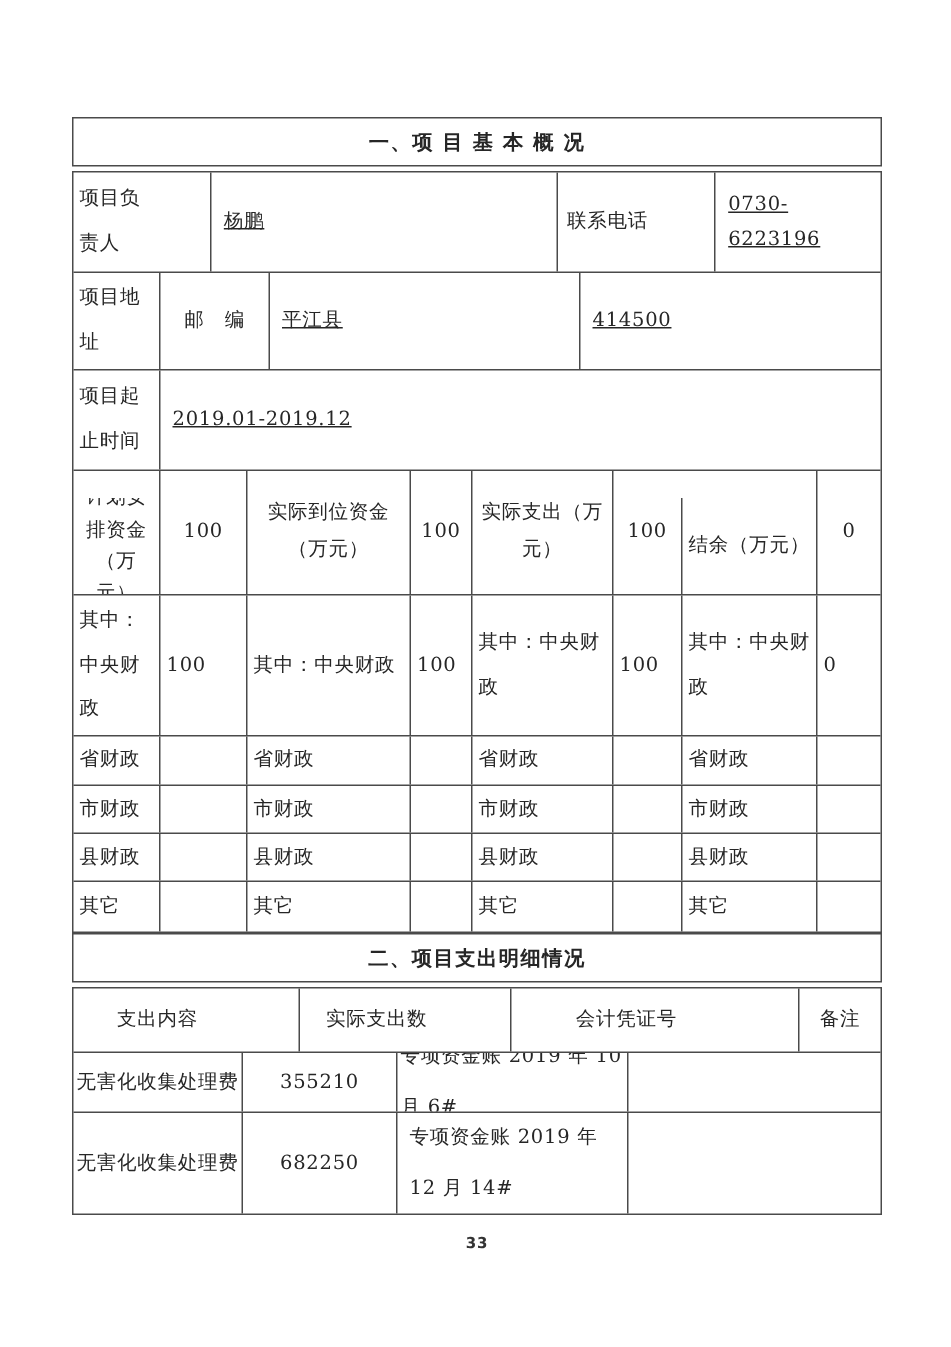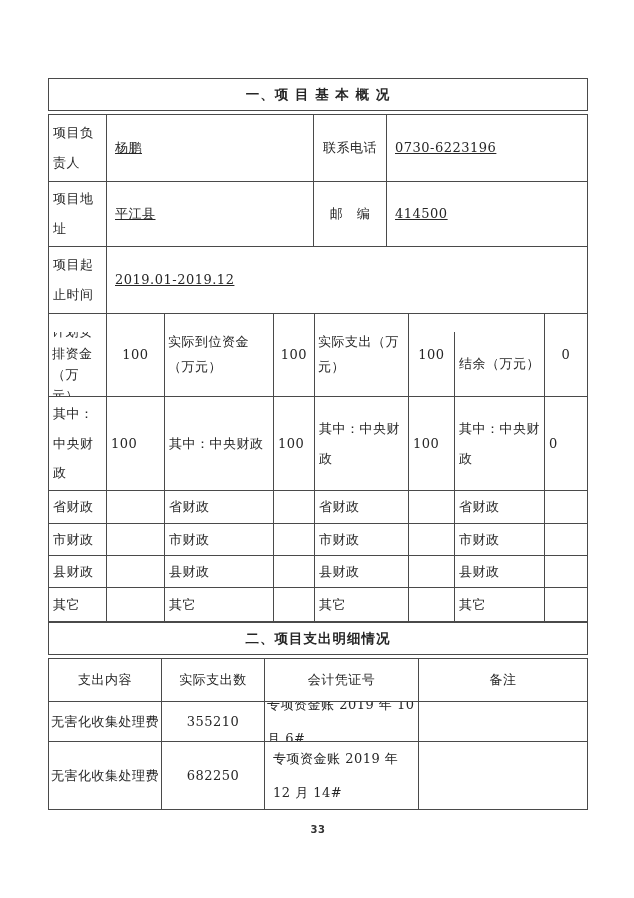--- a/index.html
+++ b/index.html
@@ -24,21 +24,21 @@
     font-size: 13.5px;
     letter-spacing: 1px;
     background: #fff;
   }
   .tbl {
     border: 1px solid #4a4a4a;
     margin-top: 3px;
     background: #fff;
   }
   .row { display: flex; border-top: 1px solid #4a4a4a; }
-  .row:first-child { border-top: none; }
+  .row:first-child { border-top: none; gap: 38px; }
   .cell {
     border-left: 1px solid #4a4a4a;
     display: flex; align-items: center;
     overflow: hidden;
     letter-spacing: 0.5px;
   }
   .cell:first-child { border-left: none; }
   .lbl {
     padding: 2px 4px;
     justify-content: flex-start;
@@ -47,20 +47,21 @@
   }
   .val {
     padding: 2px 8px;
     justify-content: flex-start;
     line-height: 1.8;
     text-decoration: underline;
   }
   .ctr {
     padding: 2px 3px;
     justify-content: center;
+    text-align: center;
     line-height: 1.9;
     word-break: break-all;
   }
   .lh-sm { line-height: 1.65; margin-top: 18px; }
   .grow { flex: 1 1 auto; }
   
   .t2cell {
     justify-content: center;
     line-height: 2.6;
     padding: 2px 6px;
@@ -89,22 +90,22 @@
 
     <div class="row" style="height:66px">
       <div class="cell lbl" style="width:57px">项目负责人</div>
       <div class="cell val" style="width:207px">杨鹏</div>
       <div class="cell ctr" style="width:73px">联系电话</div>
       <div class="cell val grow">0730-6223196</div>
     </div>
 
     <div class="row" style="height:65px">
       <div class="cell lbl" style="width:57px">项目地址</div>
+      <div class="cell ctr" style="width:73px">邮　编</div>
       <div class="cell val" style="width:207px">平江县</div>
-      <div class="cell ctr" style="width:73px">邮　编</div>
       <div class="cell val grow">414500</div>
     </div>
 
     <div class="row" style="height:67px">
       <div class="cell lbl" style="width:57px">项目起止时间</div>
       <div class="cell val grow">2019.01-2019.12</div>
     </div>
 
     <div class="row" style="height:83px">
       <div class="cell ctr lh-sm" style="width:57px">计划安排资金（万元）</div>

